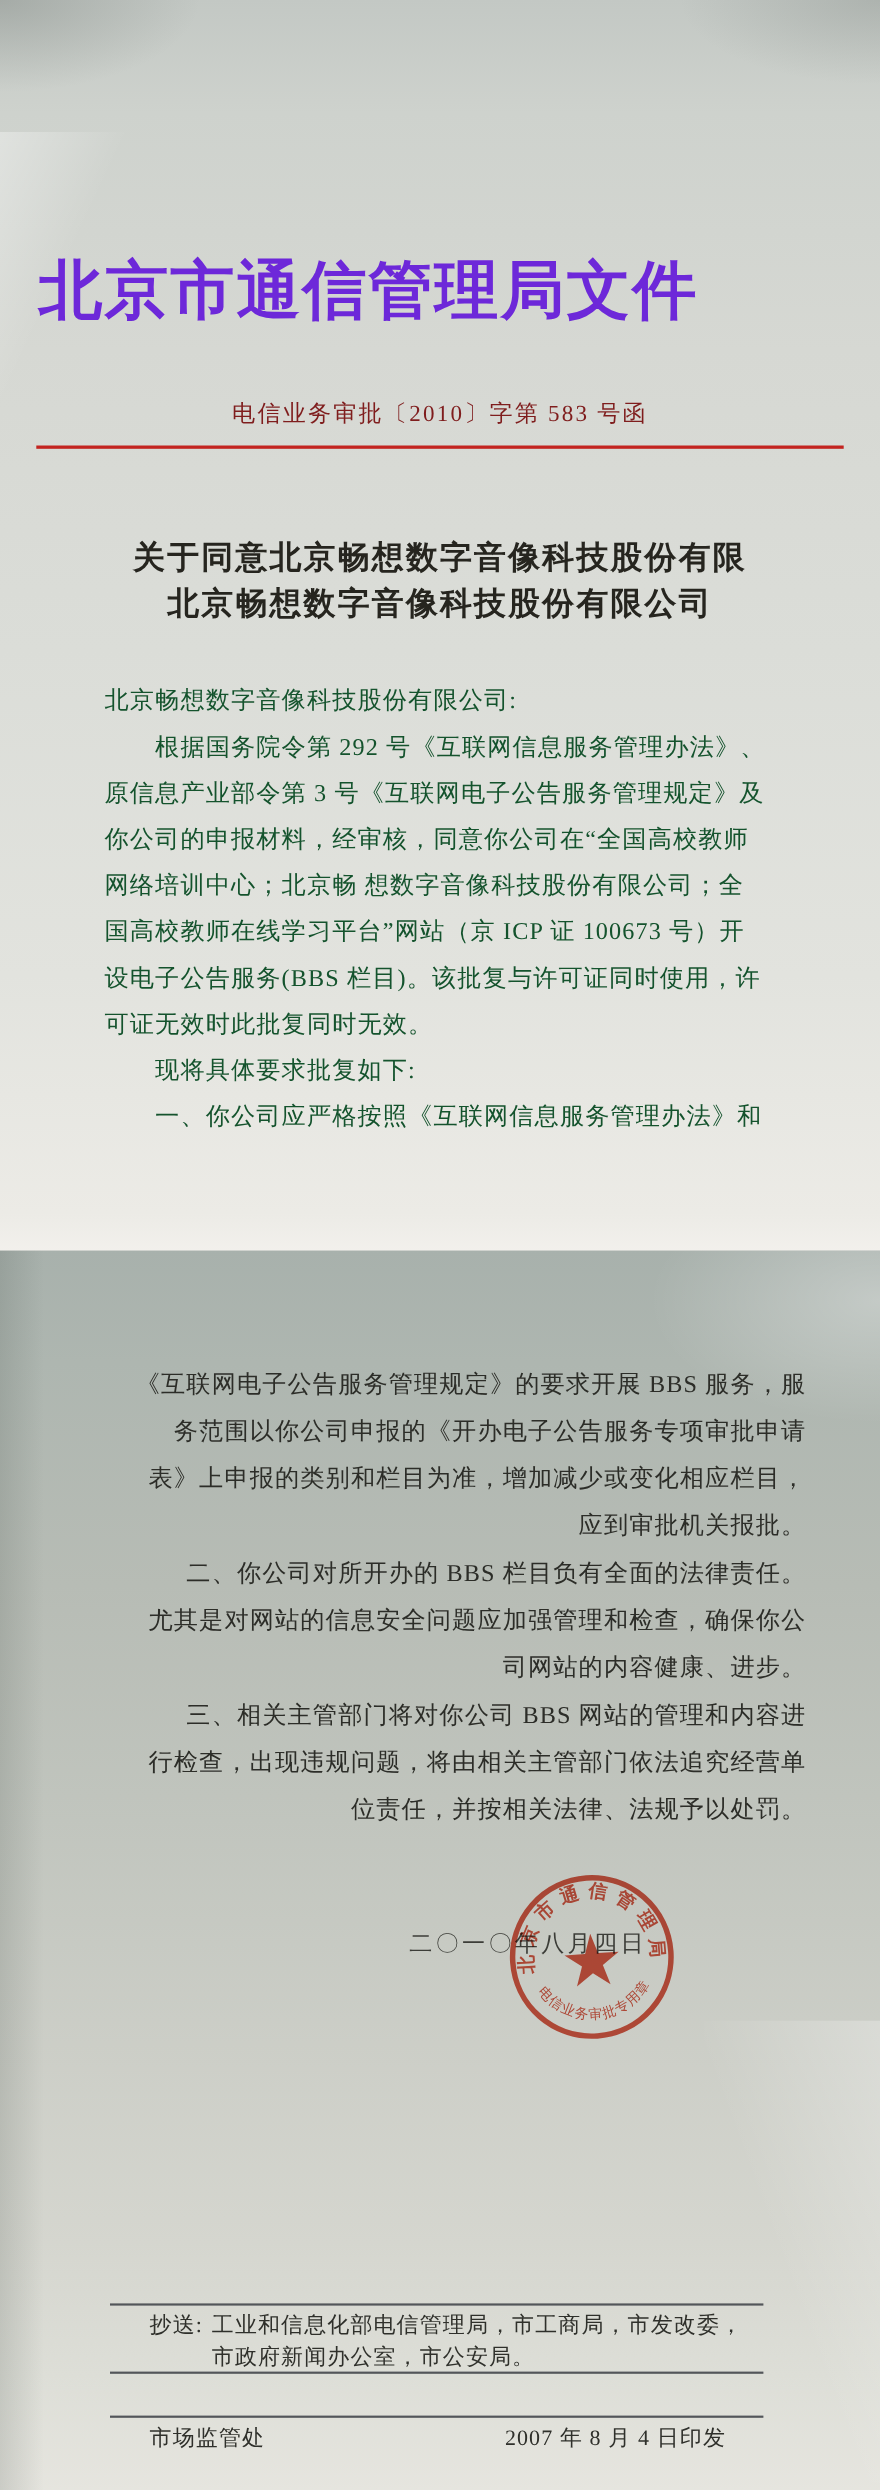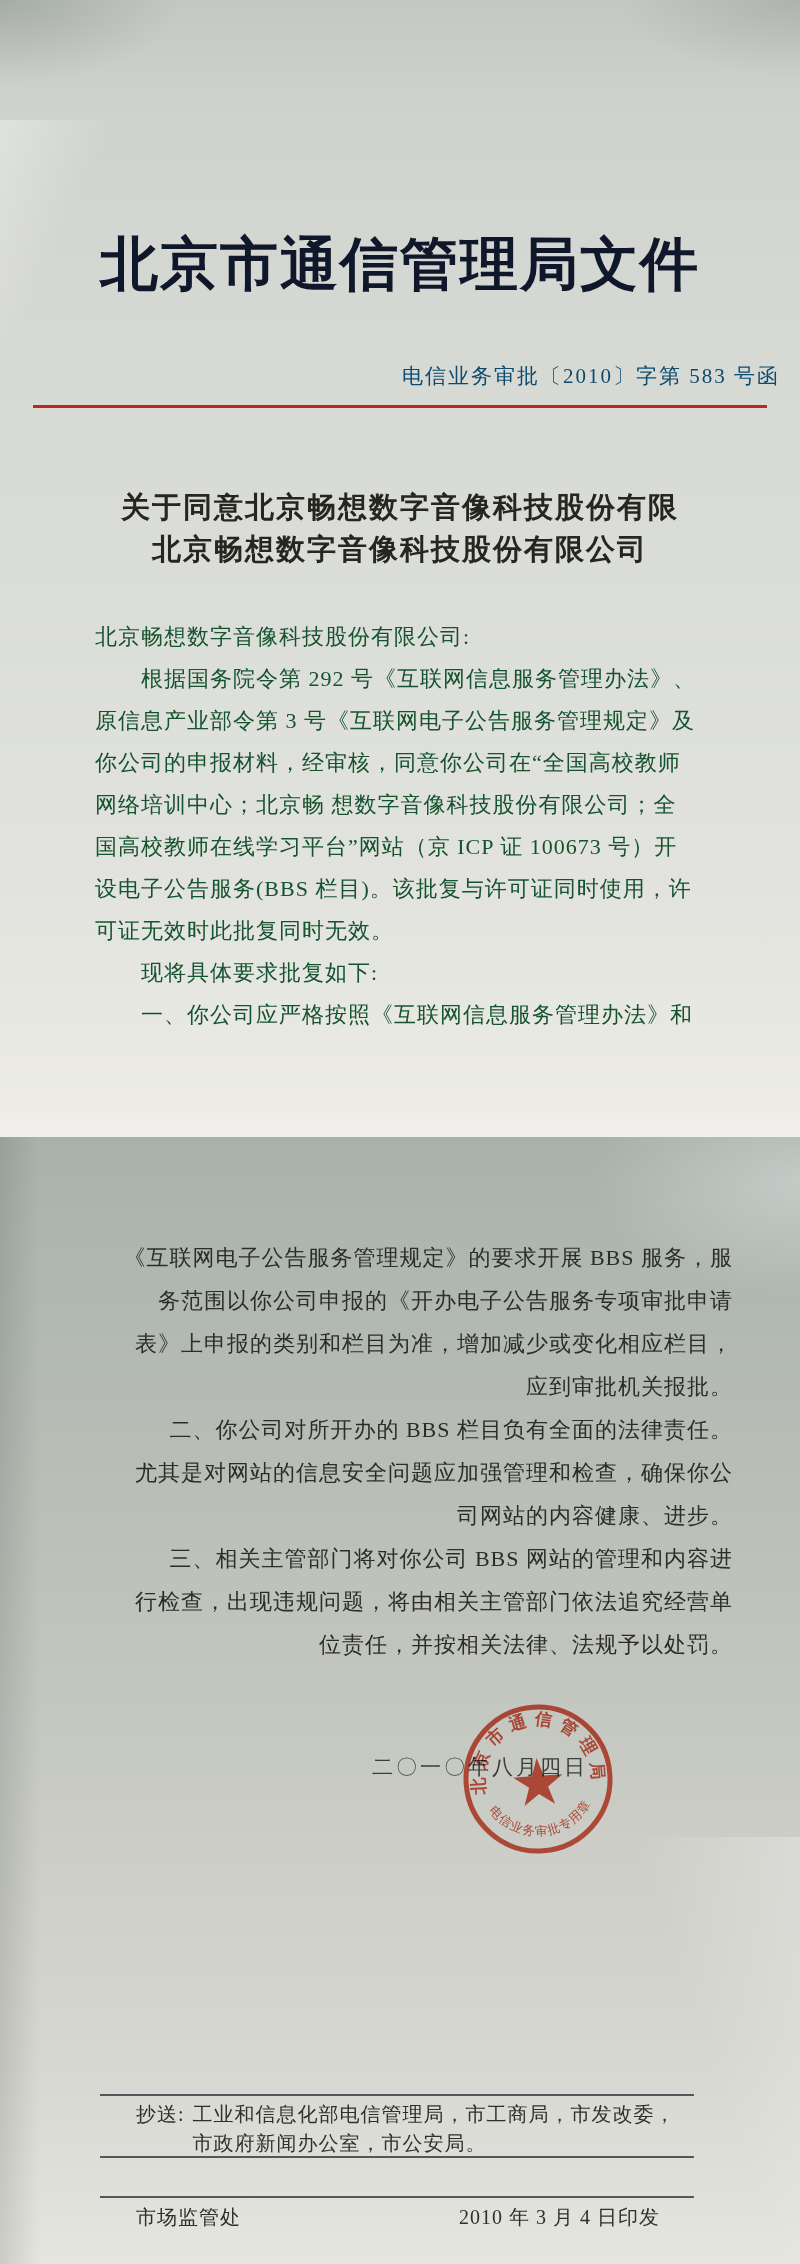--- a/index.html
+++ b/index.html
@@ -28,26 +28,26 @@
       radial-gradient(ellipse 300px 160px at 100% 4%, rgba(255,255,255,.30), transparent 70%),
       linear-gradient(180deg,#a8b1ac 0%,#aeb6b0 9%,#b7bcb5 27%,#c1c5be 46%,#ccceC7 64%,#d5d6cf 80%,#dedfd8 92%,#e6e5df 100%);
   }
   .photo2 .crease2{
     position:absolute;right:0;top:700px;width:160px;height:420px;
     background:linear-gradient(250deg, rgba(255,255,255,.28) 0%, transparent 55%);
   }
   
   .org-title{
     position:absolute;left:35px;top:226px;width:730px;
-    text-align:center;font-size:58px;font-weight:bold;
-    color:#0f172a;letter-spacing:2px;white-space:nowrap;
+    text-align:left;font-size:58px;font-weight:bold;
+    color:#6d28d9;letter-spacing:2px;white-space:nowrap;
   }
   .doc-number{
-    position:absolute;left:50px;top:362px;width:730px;
-    text-align:right;font-size:21px;color:#0c4a6e;letter-spacing:2px;white-space:nowrap;
+    position:absolute;left:35px;top:362px;width:730px;
+    text-align:center;font-size:21px;color:#7f1d1d;letter-spacing:2px;white-space:nowrap;
   }
   .red-rule{
     position:absolute;left:33px;top:405px;width:734px;height:3px;
     background:#c32420;
   }
   .doc-heading{
     position:absolute;left:35px;top:486px;width:730px;
     text-align:center;font-size:29px;font-weight:bold;color:#26251f;
     letter-spacing:2px;line-height:42px;
   }
@@ -164,16 +164,16 @@
   <div class="cc-lines">
     <div class="cc-line">工业和信息化部电信管理局，市工商局，市发改委，</div>
     <div class="cc-line">市政府新闻办公室，市公安局。</div>
   </div>
 </div>
 
 <div class="rule rule-mid"></div>
 
 <div class="issue-row">
   <span>市场监管处</span>
-  <span>2010 年 3 月 4 日印发</span>
+  <span>2007 年 8 月 4 日印发</span>
 </div>
 
 <div class="rule rule-bottom"></div>
 
 </body></html>

